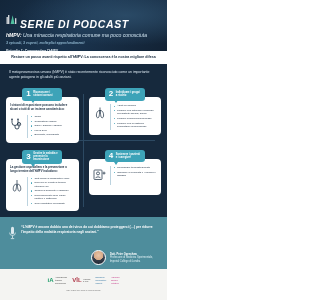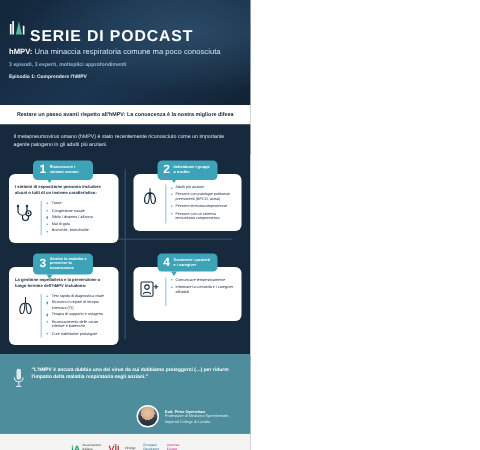--- a/index.html
+++ b/index.html
@@ -7,26 +7,27 @@
     width:167px; height:300px;
     background:#ffffff;
     font-family:"Liberation Sans", sans-serif;
     overflow:hidden;
   }
   .page { position:relative; width:167px; height:300px; background:#16293d; }
 
   
   .header {
     position:relative;
-    height:70px;
+    height:51px;
     background:
       radial-gradient(ellipse at 75% 30%, #2a4a66 0%, rgba(42,74,102,0) 60%),
       linear-gradient(135deg,#13263a 0%, #1b3550 50%, #122234 100%);
     padding:11px 8px 0 6px;
     overflow:hidden;
+    font-style:italic;
   }
   .hdr-top { display:flex; align-items:flex-end; gap:3px; }
   .brandmark { display:block; }
   .hdr-title {
     color:#ffffff;
     font-size:10.5px;
     font-weight:bold;
     letter-spacing:0.6px;
     line-height:10px;
     white-space:nowrap;

